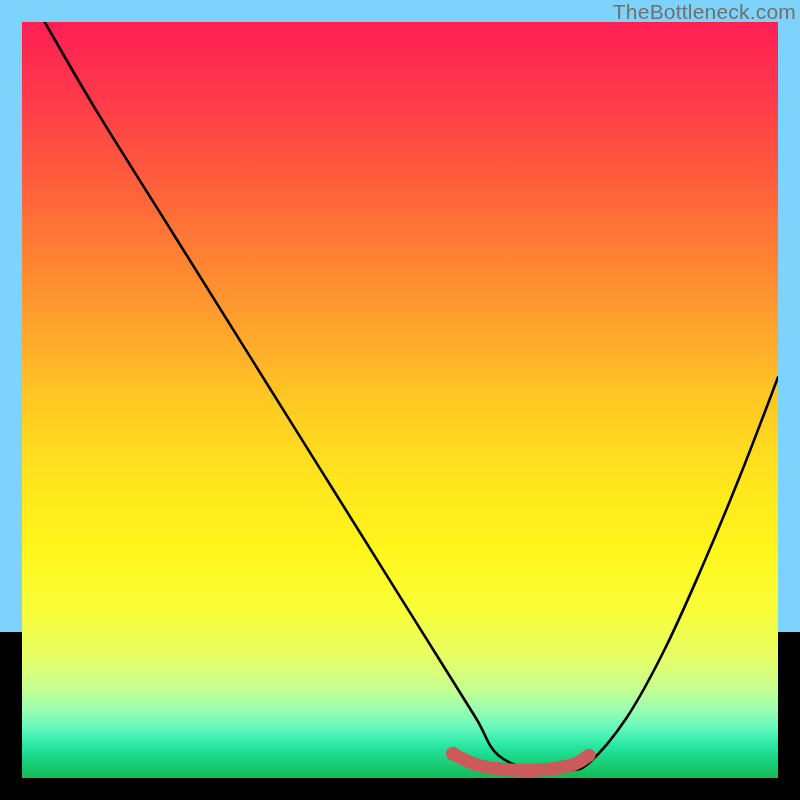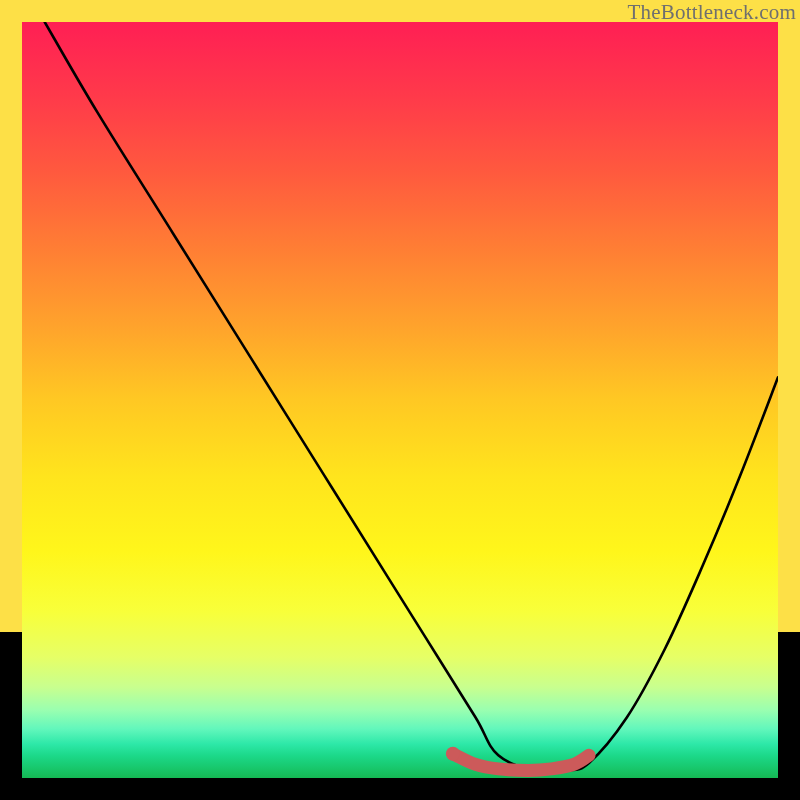--- a/index.html
+++ b/index.html
@@ -8,22 +8,21 @@
     width: 800px;
     height: 800px;
     background: #000;
     overflow: hidden;
     font-family: Arial, Helvetica, sans-serif;
   }
   .stage {
     position: relative;
     width: 800px;
     height: 632px;
-    background: #fde047;
-    font-family: Liberation Serif, serif;
+    background: #7dd3fc;
   }
   .plot-area {
     position: absolute;
     left: 22px;
     top: 22px;
     width: 756px;
     height: 756px;
     overflow: hidden;
   }
   .gradient {

